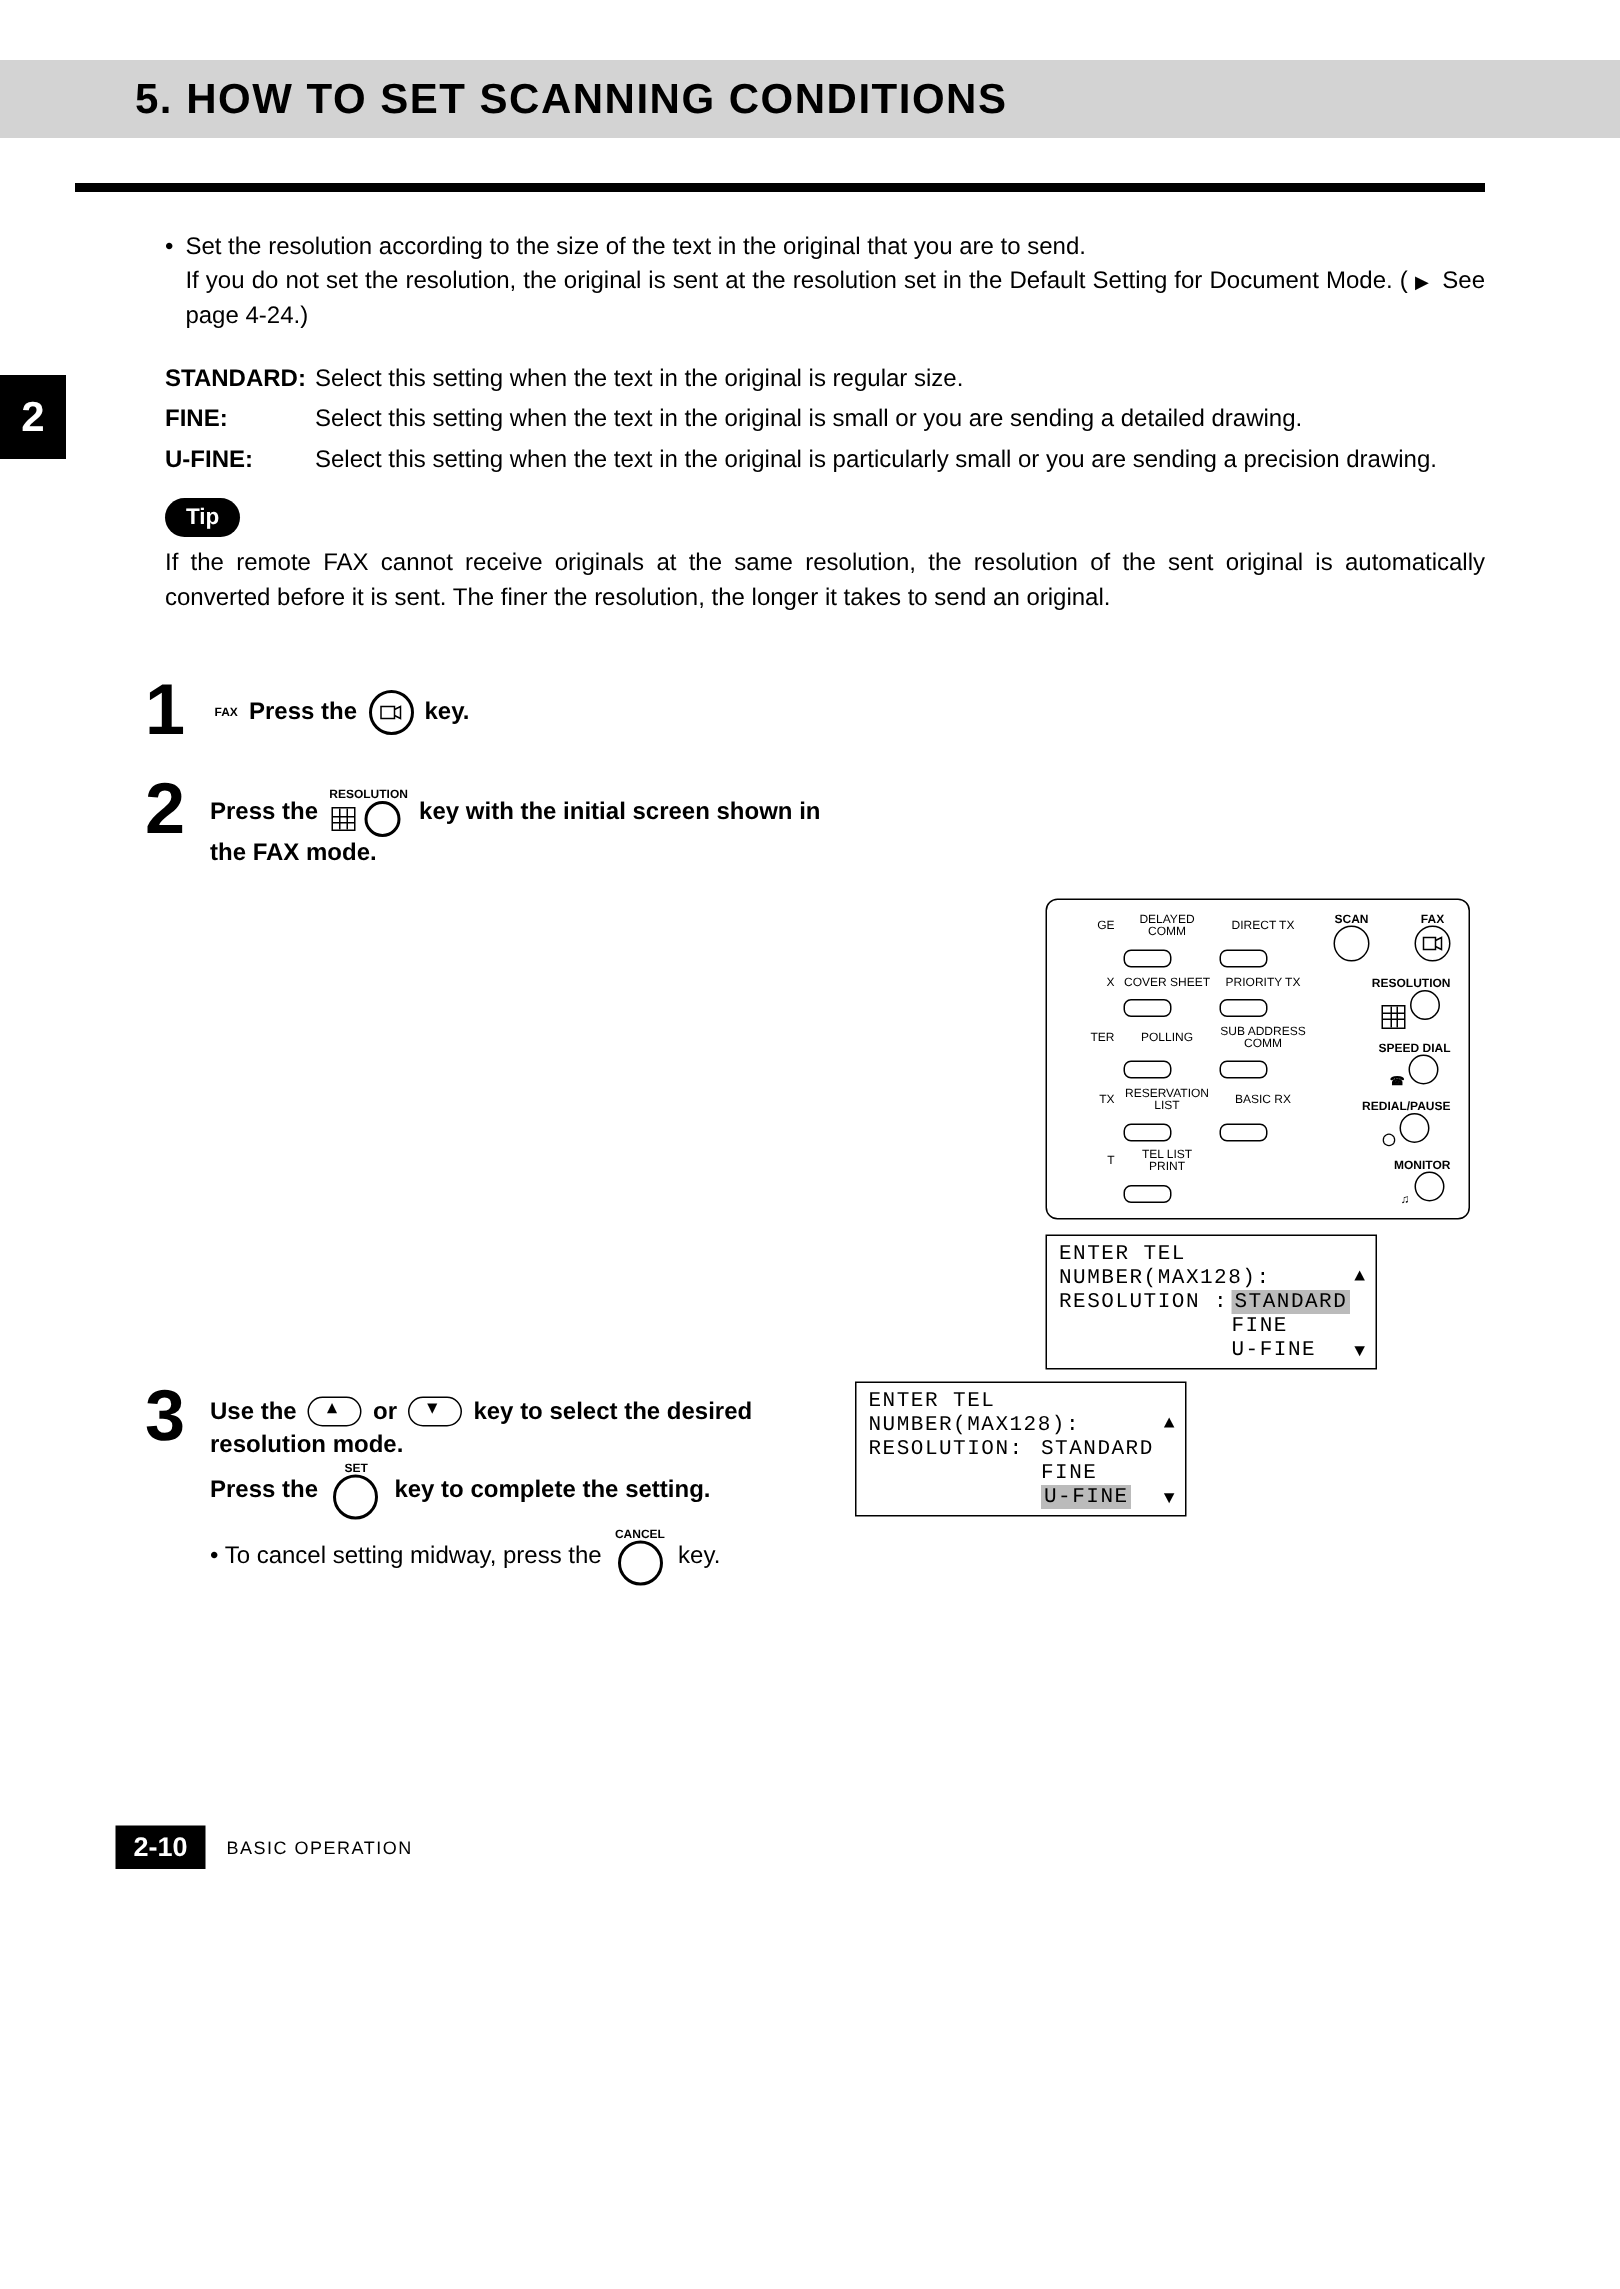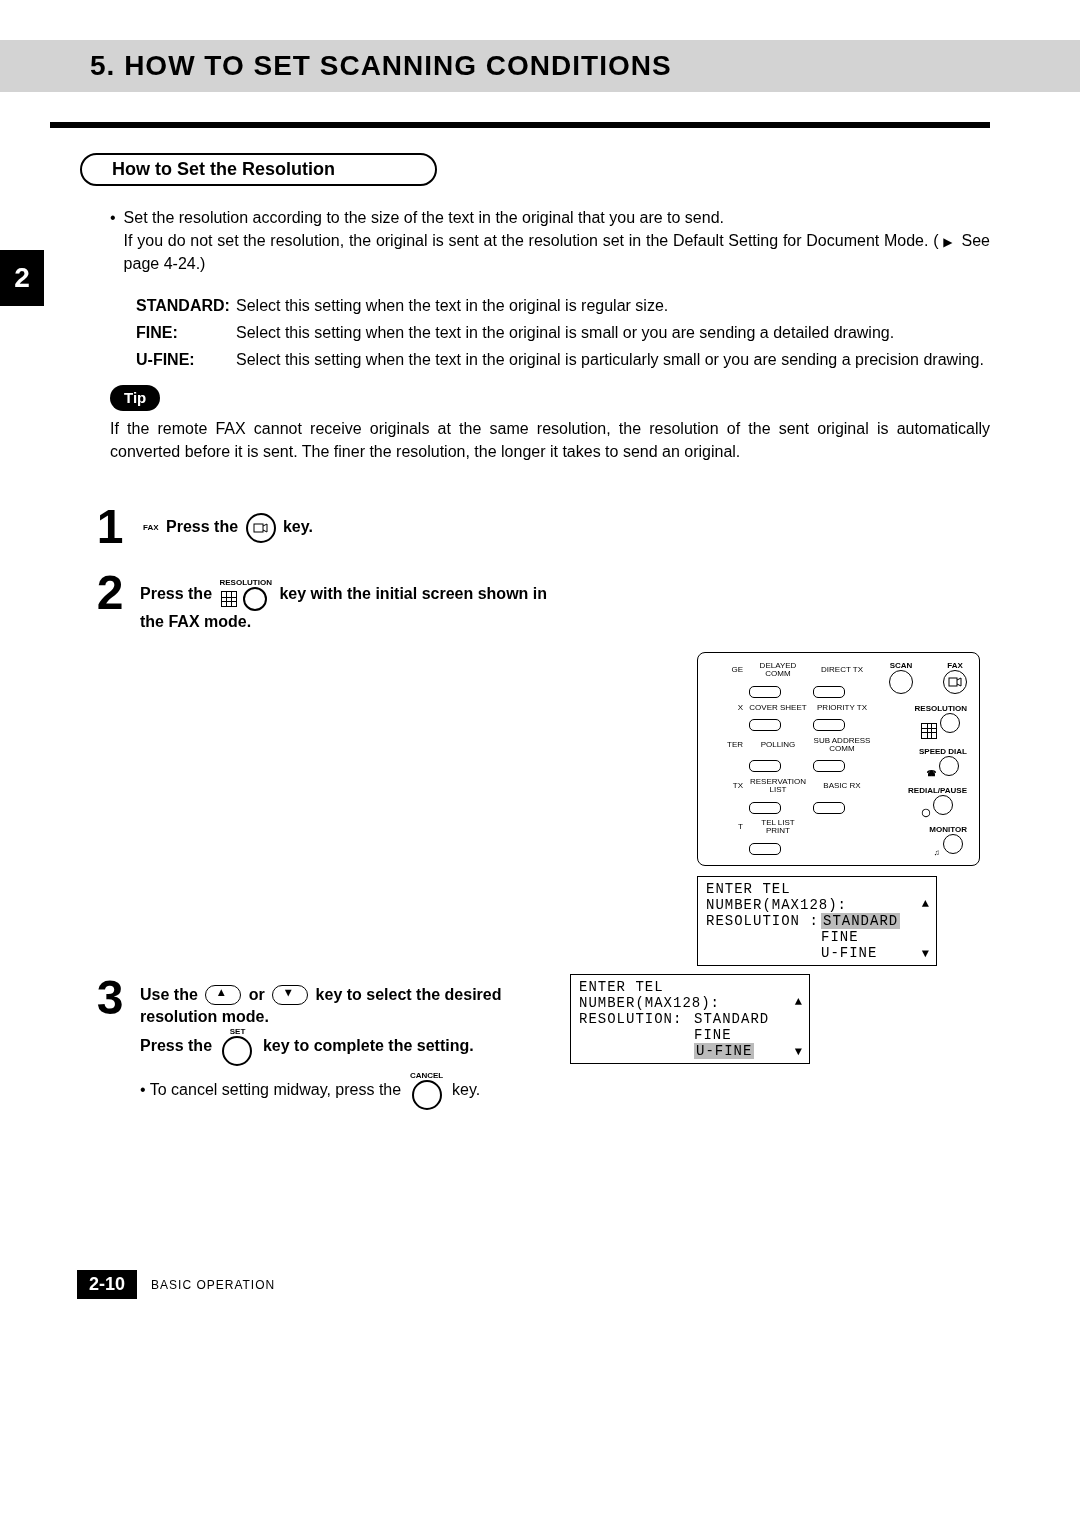--- a/index.html
+++ b/index.html
@@ -68,21 +68,20 @@
     margin-right:8px;
   }
   .see-arrow::before {
     content:"▶";
     font-size:12px;
     margin-right:4px;
   }
   .def-row {
     display:flex;
     margin-top:4px;
-    margin-left:26px;
   }
   .def-term {
     font-weight:bold;
     width:100px;
     flex-shrink:0;
   }
   .def-text {
     flex:1;
     text-align:justify;
   }
@@ -205,21 +204,21 @@
   .circ-btn{width:22px;height:22px;border:1.5px solid #000;border-radius:50%;display:inline-block;}
   .circ-btn.sm{width:18px;height:18px;}
   .lbl-mini{font-size:8px;font-weight:bold;text-align:center;}
   .inline-icon{display:inline-block;vertical-align:middle;margin-right:3px;}
   .lcd {
     border:1.5px solid #000;
     font-family:"Courier New",monospace;
     font-size:14px;
     padding:4px 8px;
     letter-spacing:1px;
-    width:240px;
+    width:221px;
     box-sizing:border-box;
     margin-bottom:8px;
     position:relative;
   }
   .lcd .row{display:flex;}
   .lcd .k{width:115px;}
   .lcd .v{flex:1;}
   .lcd .hl{background:#bbb;display:inline-block;padding:0 2px;}
   .lcd .arr-up{position:absolute;right:6px;top:20px;font-size:12px;}
   .lcd .arr-dn{position:absolute;right:6px;bottom:4px;font-size:12px;}
@@ -242,21 +241,20 @@
 <div class="page">
 
   <div class="title-band">
     <h1>5. HOW TO SET SCANNING CONDITIONS</h1>
   </div>
 
   <hr class="thick-rule">
 
   <div class="side-tab">2</div>
 
-  <div class="pill-heading">How to Set the Resolution</div>
 
   <div class="body-text">
     <div class="bullet-row">
       <span class="bullet-dot">•</span>
       <div>
         <span>Set the resolution according to the size of the text in the original  that you are to send.</span><br>
         <span>If you do not set the resolution, the original is sent at the resolution set in the Default Setting for Document Mode. (</span>
         <span class="see-arrow"> See page 4-24.)</span>
       </div>
     </div>

